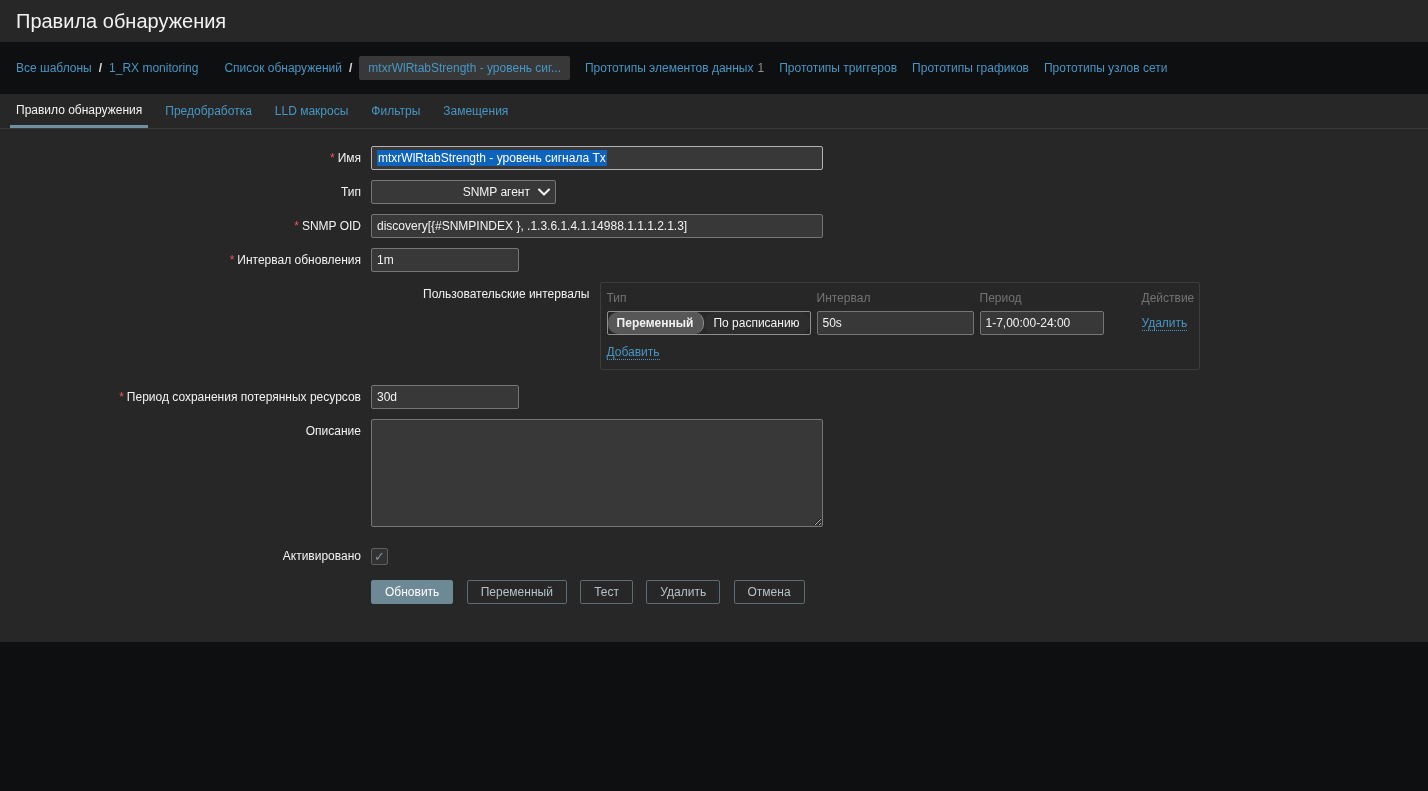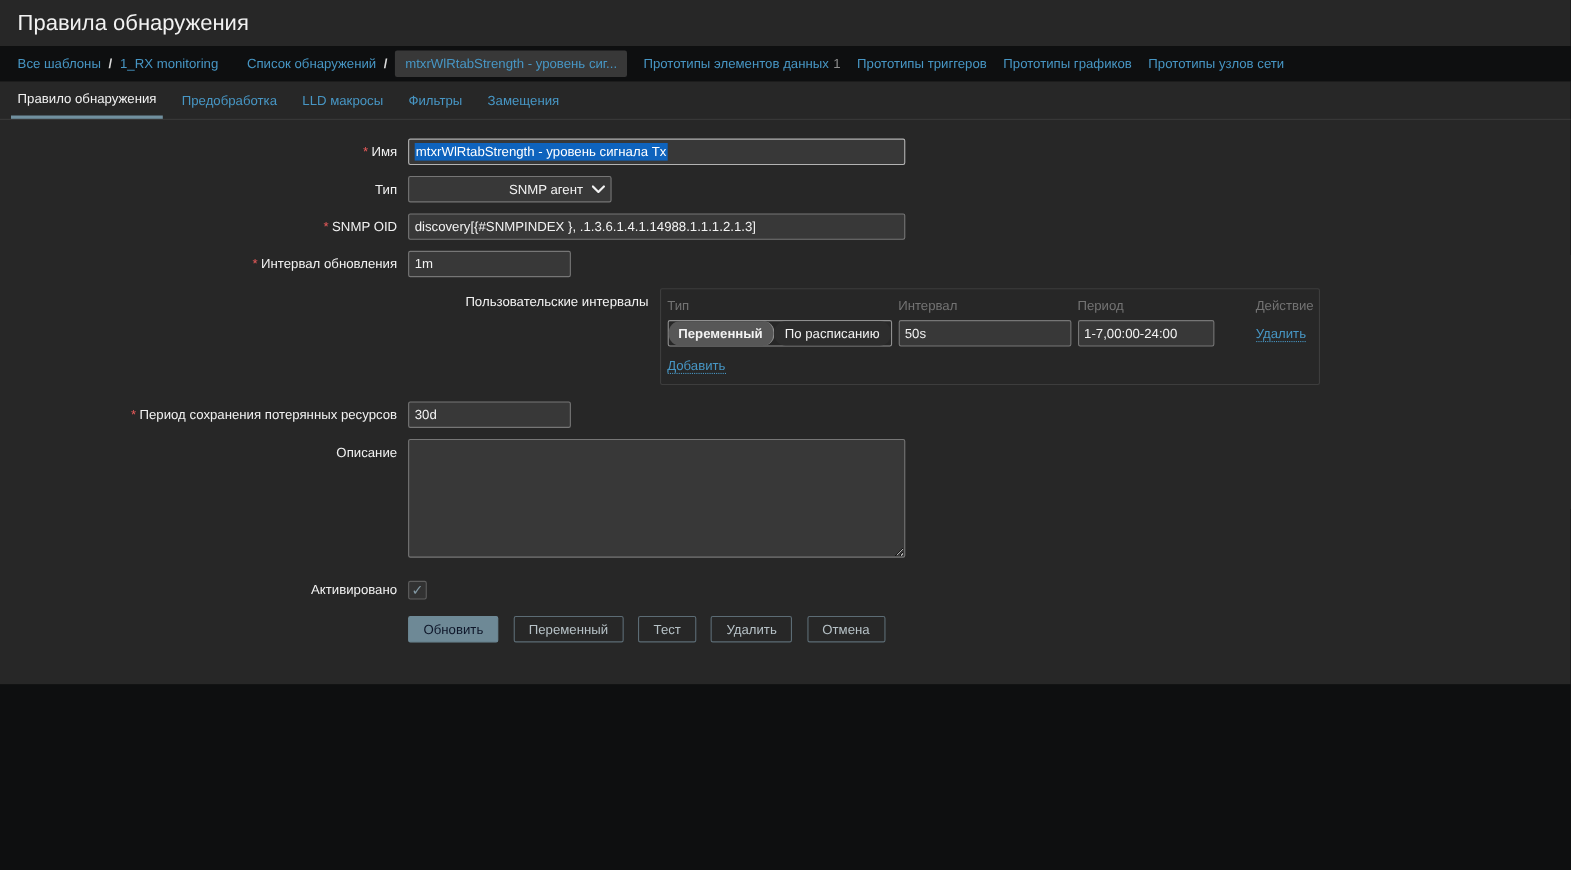--- a/index.html
+++ b/index.html
@@ -12,21 +12,21 @@
   }
   
   .title-bar {
     height: 42px; background: #272727;
     display: flex; align-items: center; padding-left: 16px;
   }
   .title-bar h1 { font-size: 20px; font-weight: 400; color: #f2f2f2; }
 
   
   .breadcrumb-bar {
-    height: 32px; background: #0e0f10;
+    height: 52px; background: #0e0f10;
     display: flex; align-items: center; padding-left: 16px;
   }
   a.link { color: #4796c4; text-decoration: none; cursor: pointer; }
   .bc-sep { color: #dcdcdc; font-weight: bold; margin: 0 7px; }
   .bc-gap { width: 26px; }
   .bc-current {
     background: #383838; color: #4796c4; padding: 5px 9px;
     border-radius: 2px; max-width: 215px; white-space: nowrap;
   }
   .ctx-link { margin-left: 15px; white-space: nowrap; }
@@ -113,21 +113,21 @@
     color: #8298a3; font-size: 13px; font-weight: bold; margin-top: 2px;
   }
 
   
   .btn-row { margin-top: 15px; }
   .btn {
     height: 24px; border-radius: 2px; font-size: 12px; padding: 0 13px;
     font-family: "Liberation Sans", "DejaVu Sans", sans-serif;
     cursor: pointer; margin-right: 10px;
   }
-  .btn-primary { background: #6e8996; border: 1px solid #6e8996; color: #0f172a; }
+  .btn-primary { background: #6e8996; border: 1px solid #6e8996; color: #ffffff; }
   .btn-outline { background: transparent; border: 1px solid #5c6c75; color: #b6c1c6; }
 </style>
 </head>
 <body>
 
 <div class="title-bar">
   <h1>Правила обнаружения</h1>
 </div>
 
 <div class="breadcrumb-bar">

